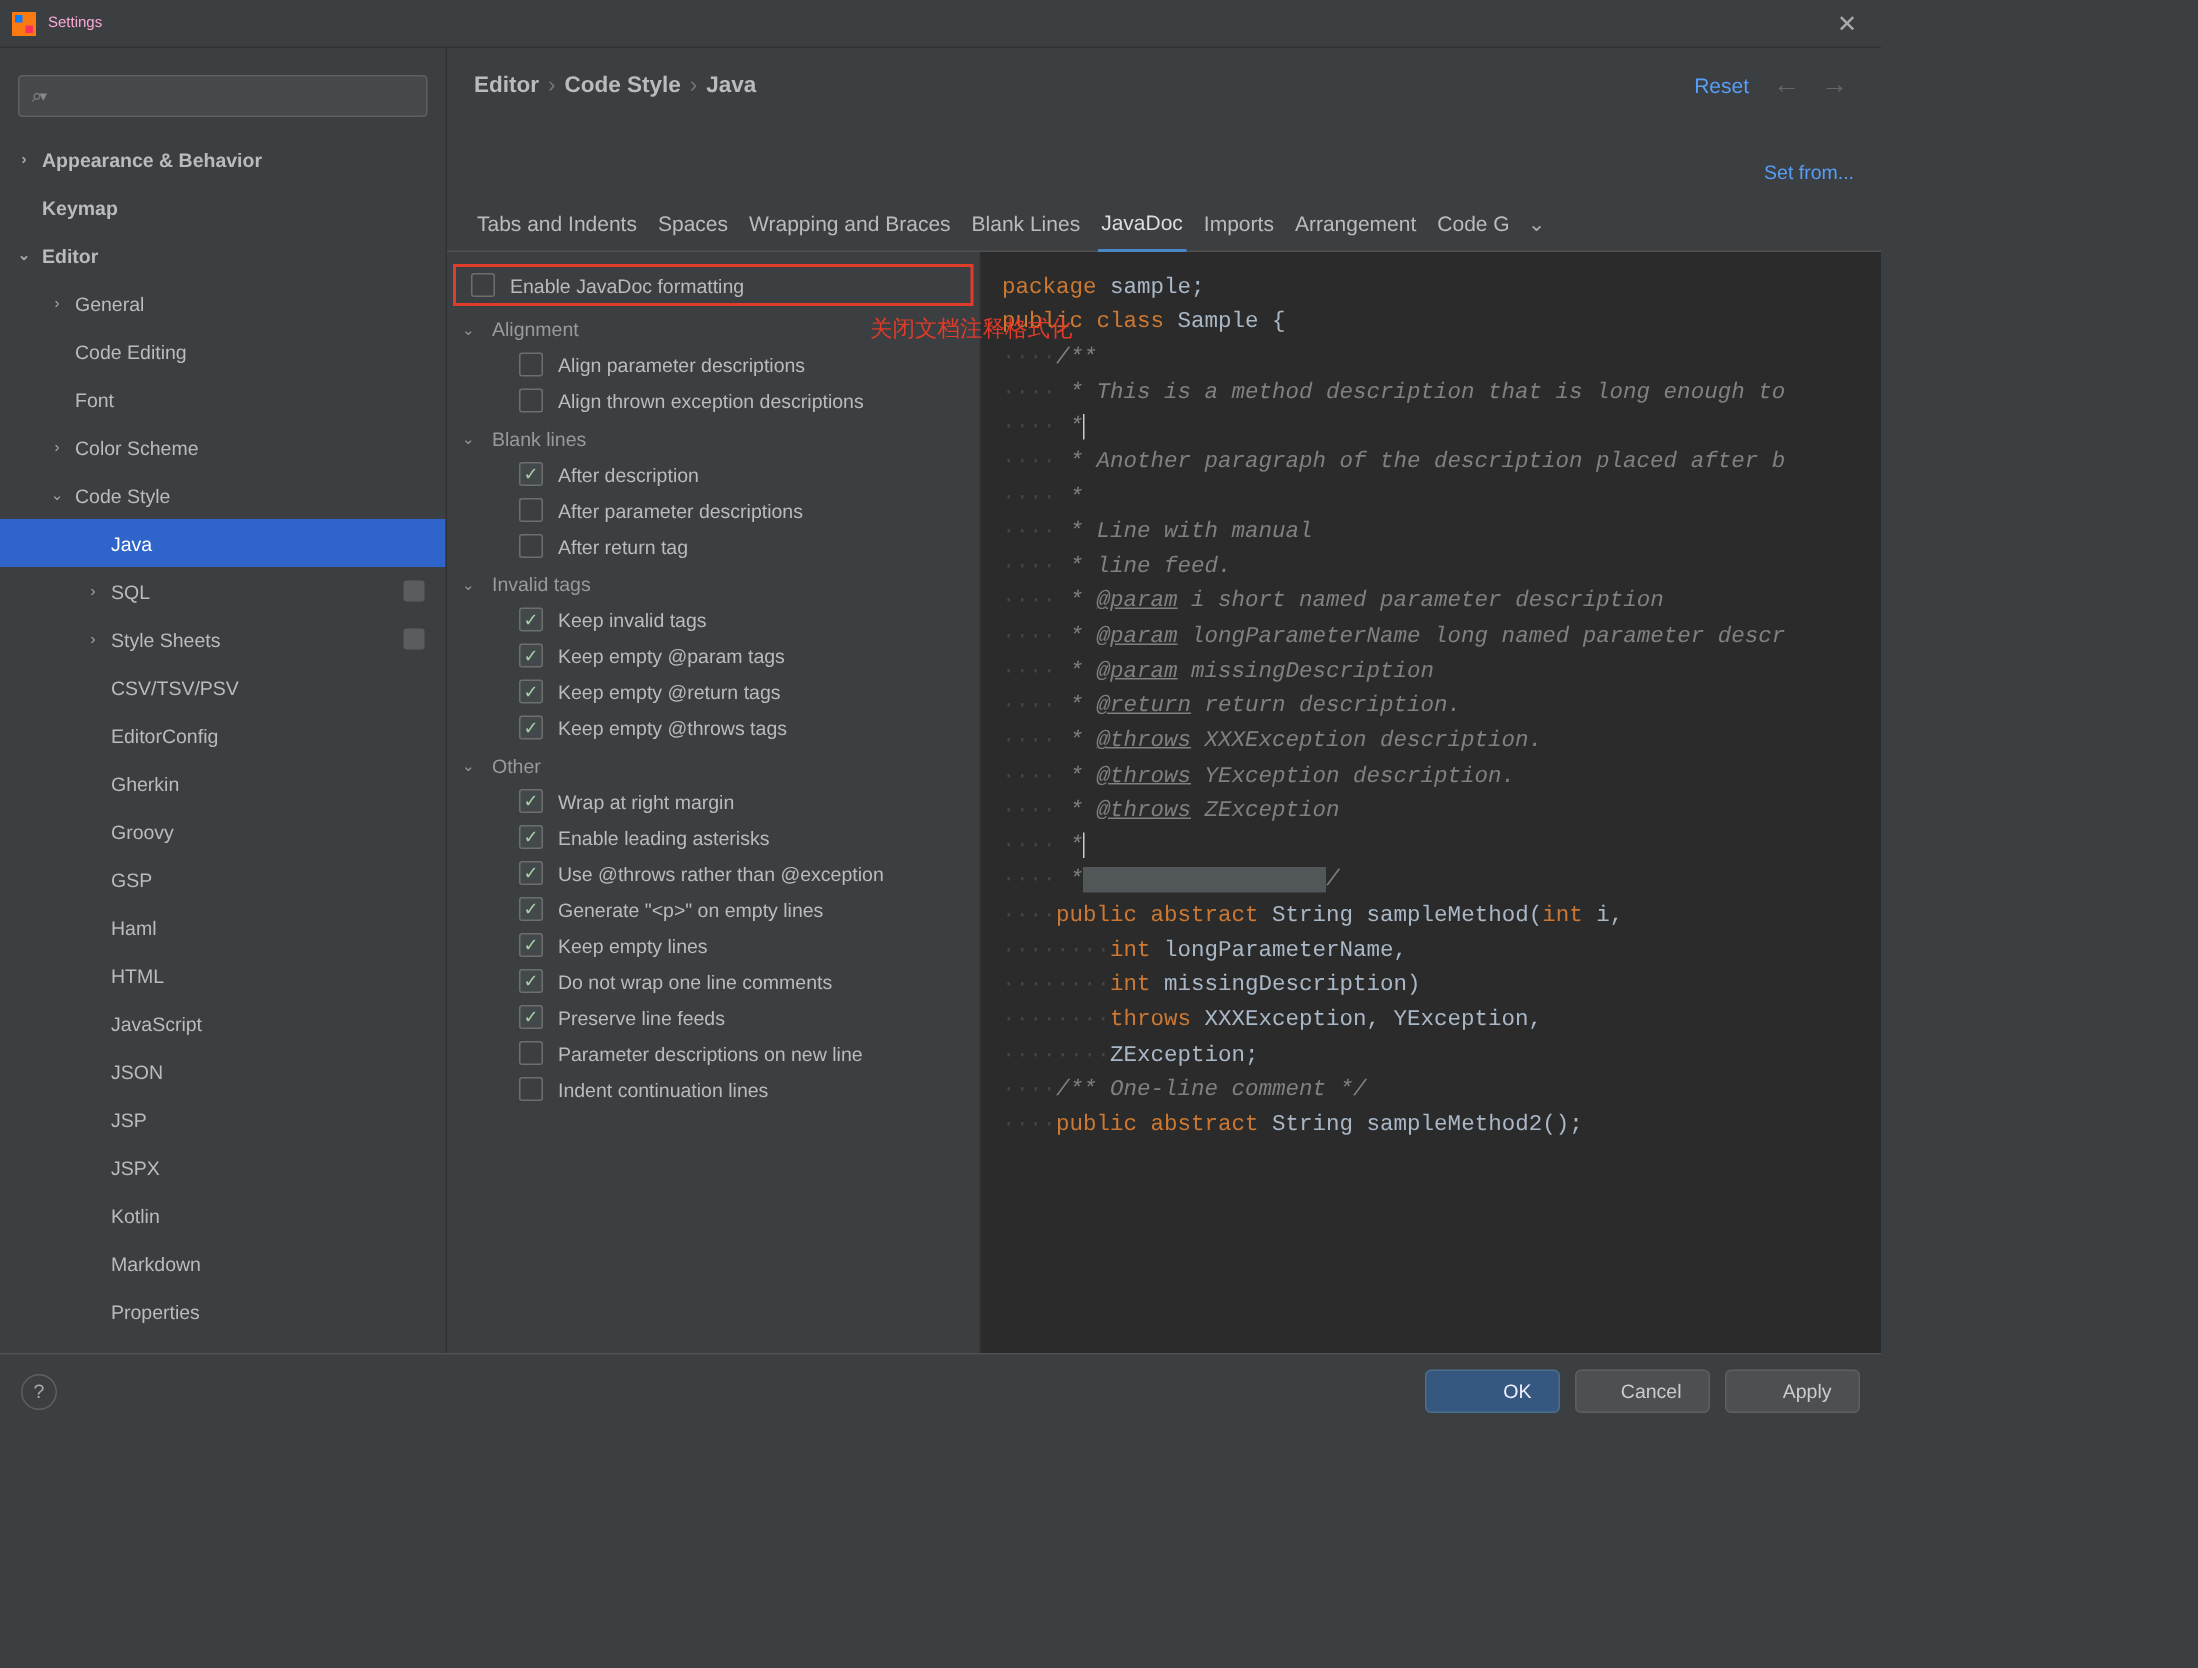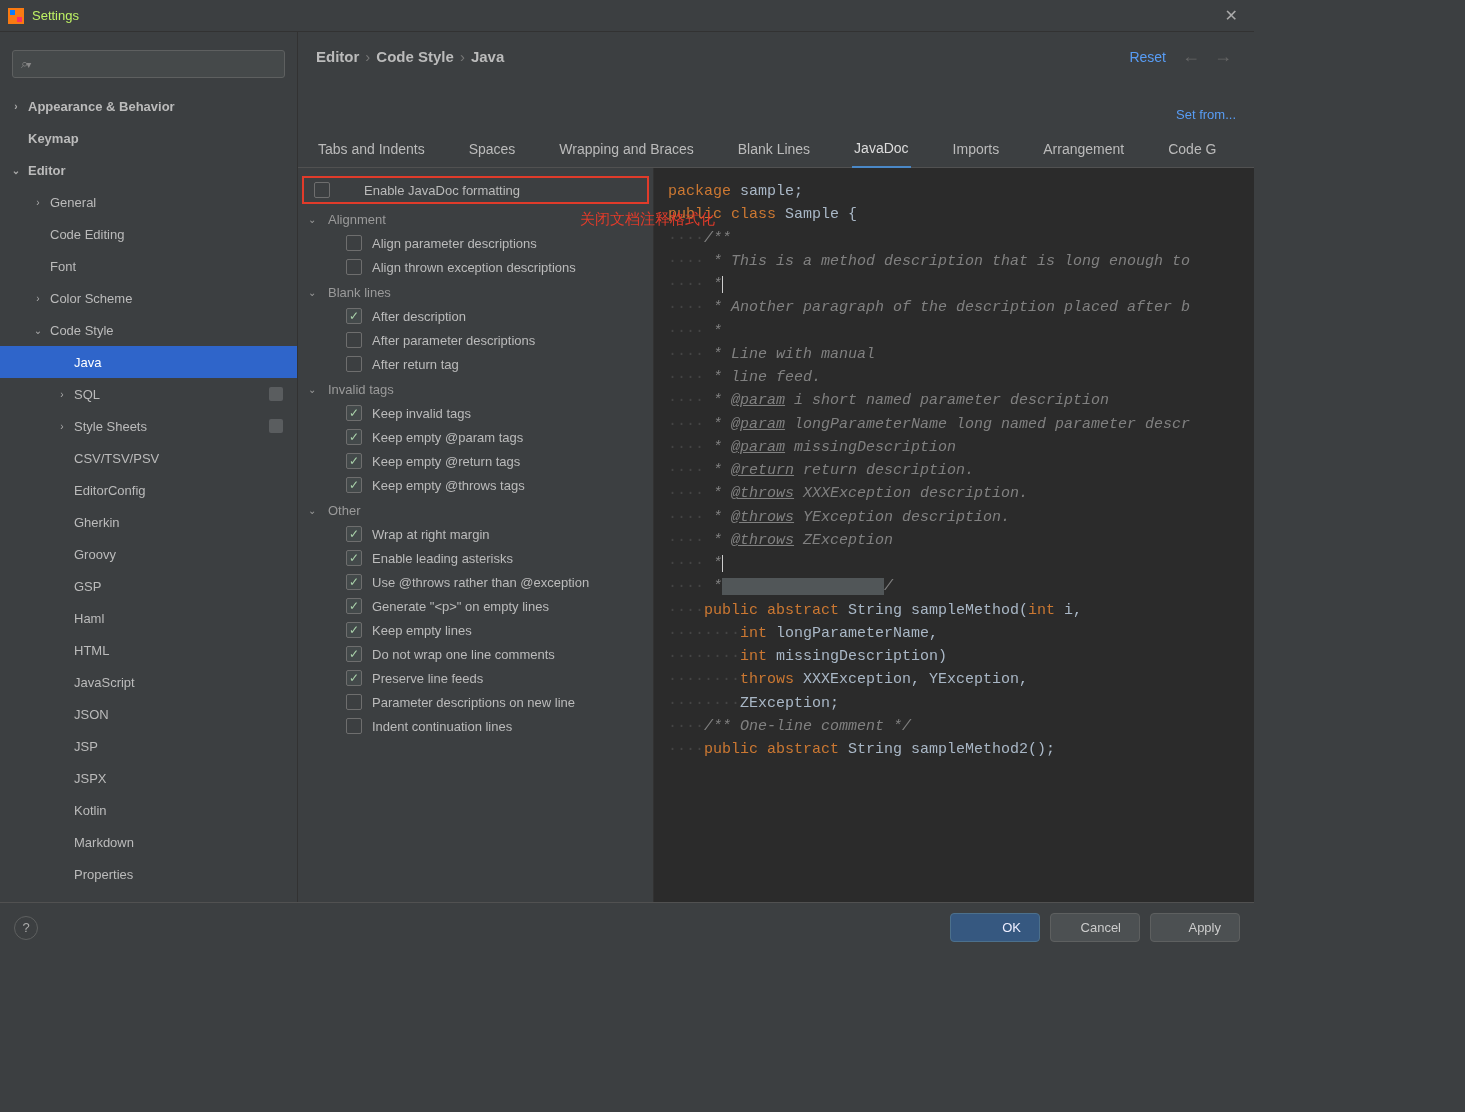--- a/index.html
+++ b/index.html
@@ -19,21 +19,21 @@
   border-bottom: 1px solid #323232;
   display: flex;
   align-items: center;
   padding: 0 8px;
 }
 .logo {
   width: 16px; height: 16px;
   margin-right: 8px;
   display: flex; align-items: center; justify-content: center;
 }
-.title { color: #bef264; font-size: 13px; }
+.title { color: #f9a8d4; font-size: 10px; }
 .window-close { margin-left: auto; color: #aaa; font-size: 16px; cursor: pointer; padding: 0 8px; }
 .body-area {
   display: flex;
   height: calc(100% - 32px - 50px);
 }
 .sidebar {
   width: 298px;
   background: #3c3f41;
   border-right: 1px solid #323232;
   overflow-y: auto;
@@ -121,21 +121,21 @@
   position: absolute;
   right: 10px;
   color: #aaa;
 }
 .gear { color: #aaa; font-size: 16px; }
 .setfrom-row { text-align: right; padding: 4px 18px; margin-top: 26px; }
 .setfrom { color: #589df6; cursor: pointer; font-size: 13px; }
 .tabs {
   display: flex;
   padding: 8px 18px 0 18px;
-  gap: 40px;
+  gap: 10px;
   border-bottom: 1px solid #515151;
   font-size: 14px;
   align-items: flex-end;
 }
 .tab {
   padding: 6px 2px 10px 2px;
   color: #bbb;
   cursor: pointer;
   white-space: nowrap;
 }
@@ -170,21 +170,20 @@
   display: inline-flex;
   align-items: center;
   justify-content: center;
   font-size: 11px;
   color: #ccc;
 }
 .opt-main.boxed {
   border: 2px solid #e13b2a;
   margin: 2px 4px;
   padding: 4px 10px;
-  gap: 24px;
 }
 .section-head {
   display: flex;
   align-items: center;
   padding: 6px 10px 4px 10px;
   color: #9a9a9a;
 }
 .section-head .arrow { width: 16px; font-size: 10px; margin-right: 4px; }
 .opt-item {
   display: flex;

